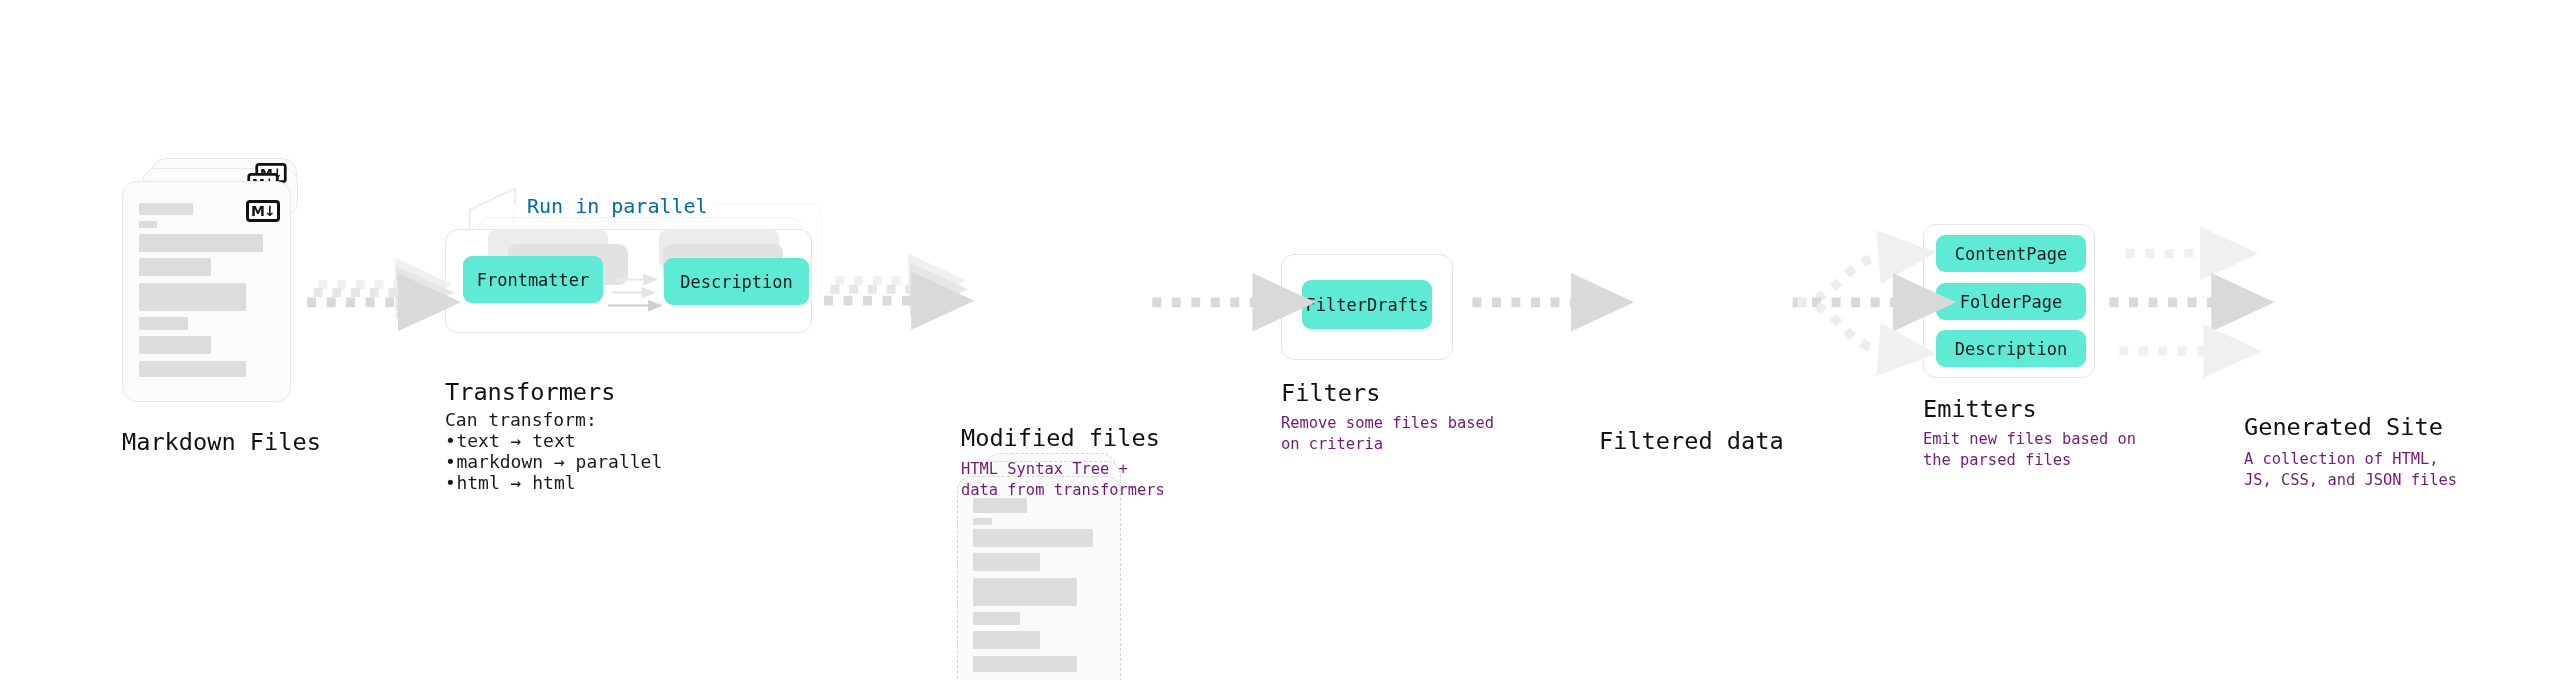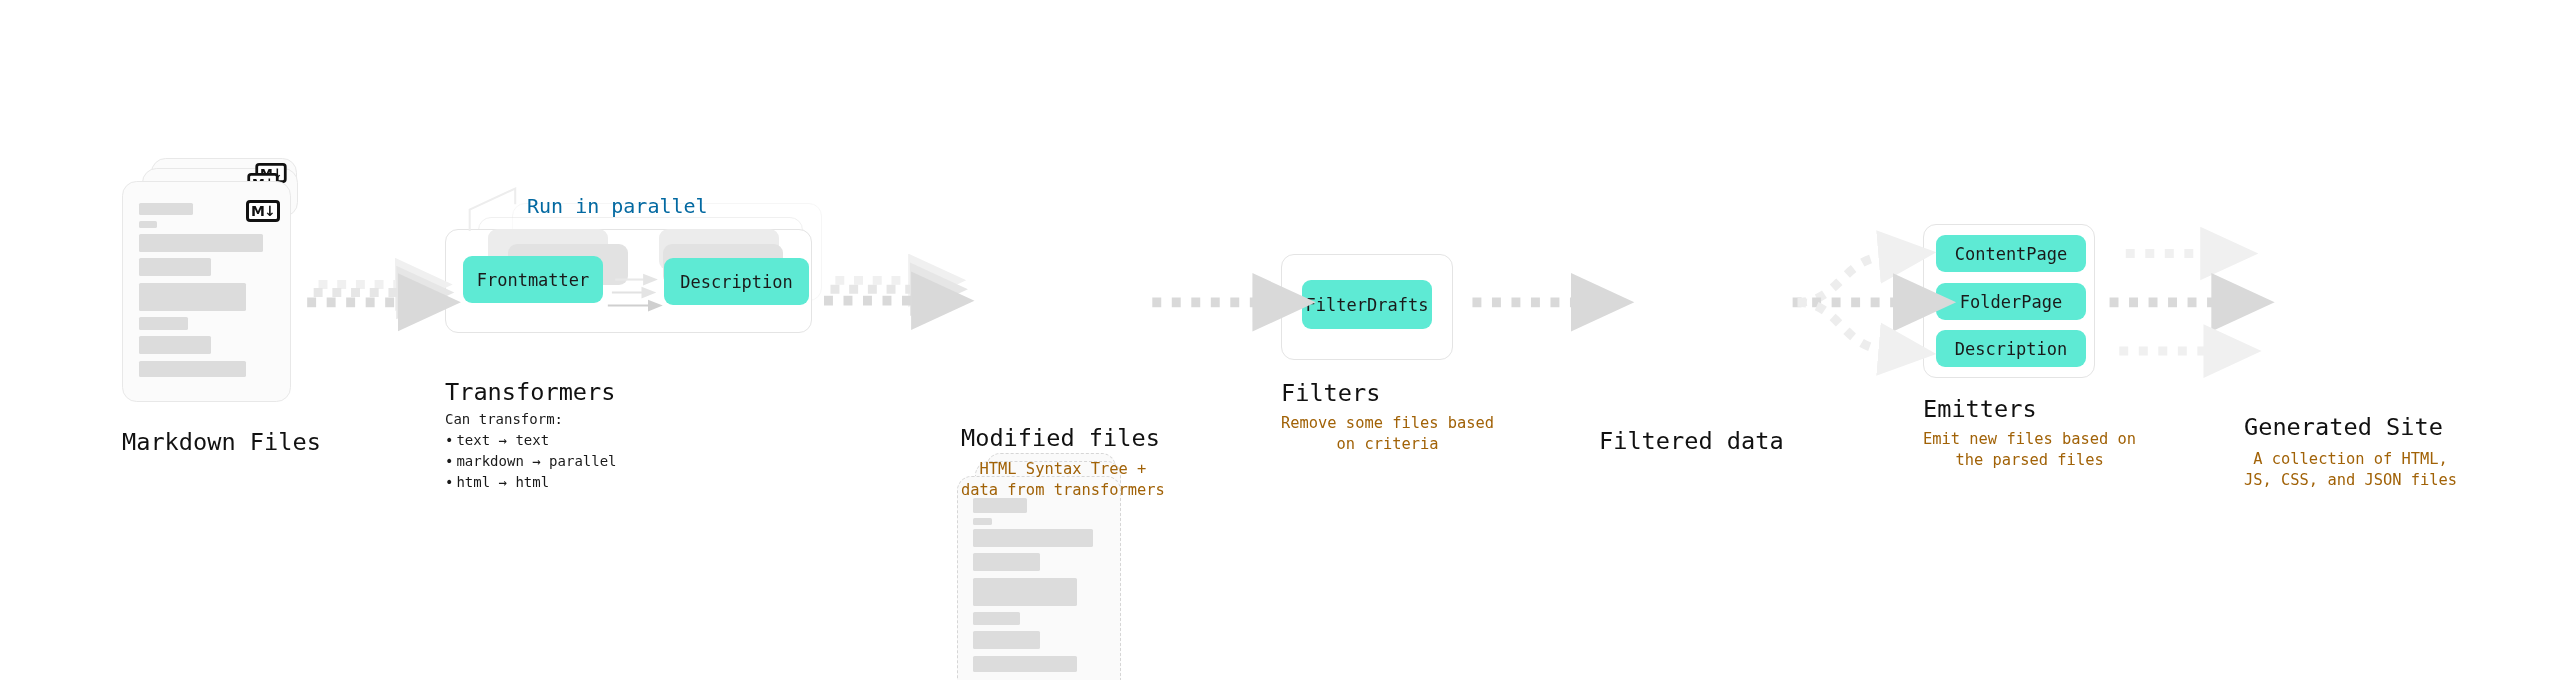--- a/index.html
+++ b/index.html
@@ -101,34 +101,33 @@
     position: absolute;
     font-size: 23.6px;
     color: #111111;
     white-space: nowrap;
     letter-spacing: 0px;
   }
   .caption {
     position: absolute;
     font-size: 15.4px;
     line-height: 21px;
-    color: #a16207;
+    color: #701a75;
     white-space: pre-line;
-    text-align: center;
   }
   .note {
     position: absolute;
     font-size: 20px;
     color: #0369a1;
     white-space: nowrap;
   }
 
   .bullet-list {
     position: absolute;
-    font-size: 14px;
+    font-size: 18px;
     line-height: 21px;
     color: #1a1a1a;
   }
   .bullet-list .bl-head { display: block; }
   .bullet-list .bl-item { display: block; padding-left: 11.4px; }
   .bullet-list .bl-item::before {
     content: "\2022";
     display: inline-block;
     width: 11.4px;
     margin-left: -11.4px;

